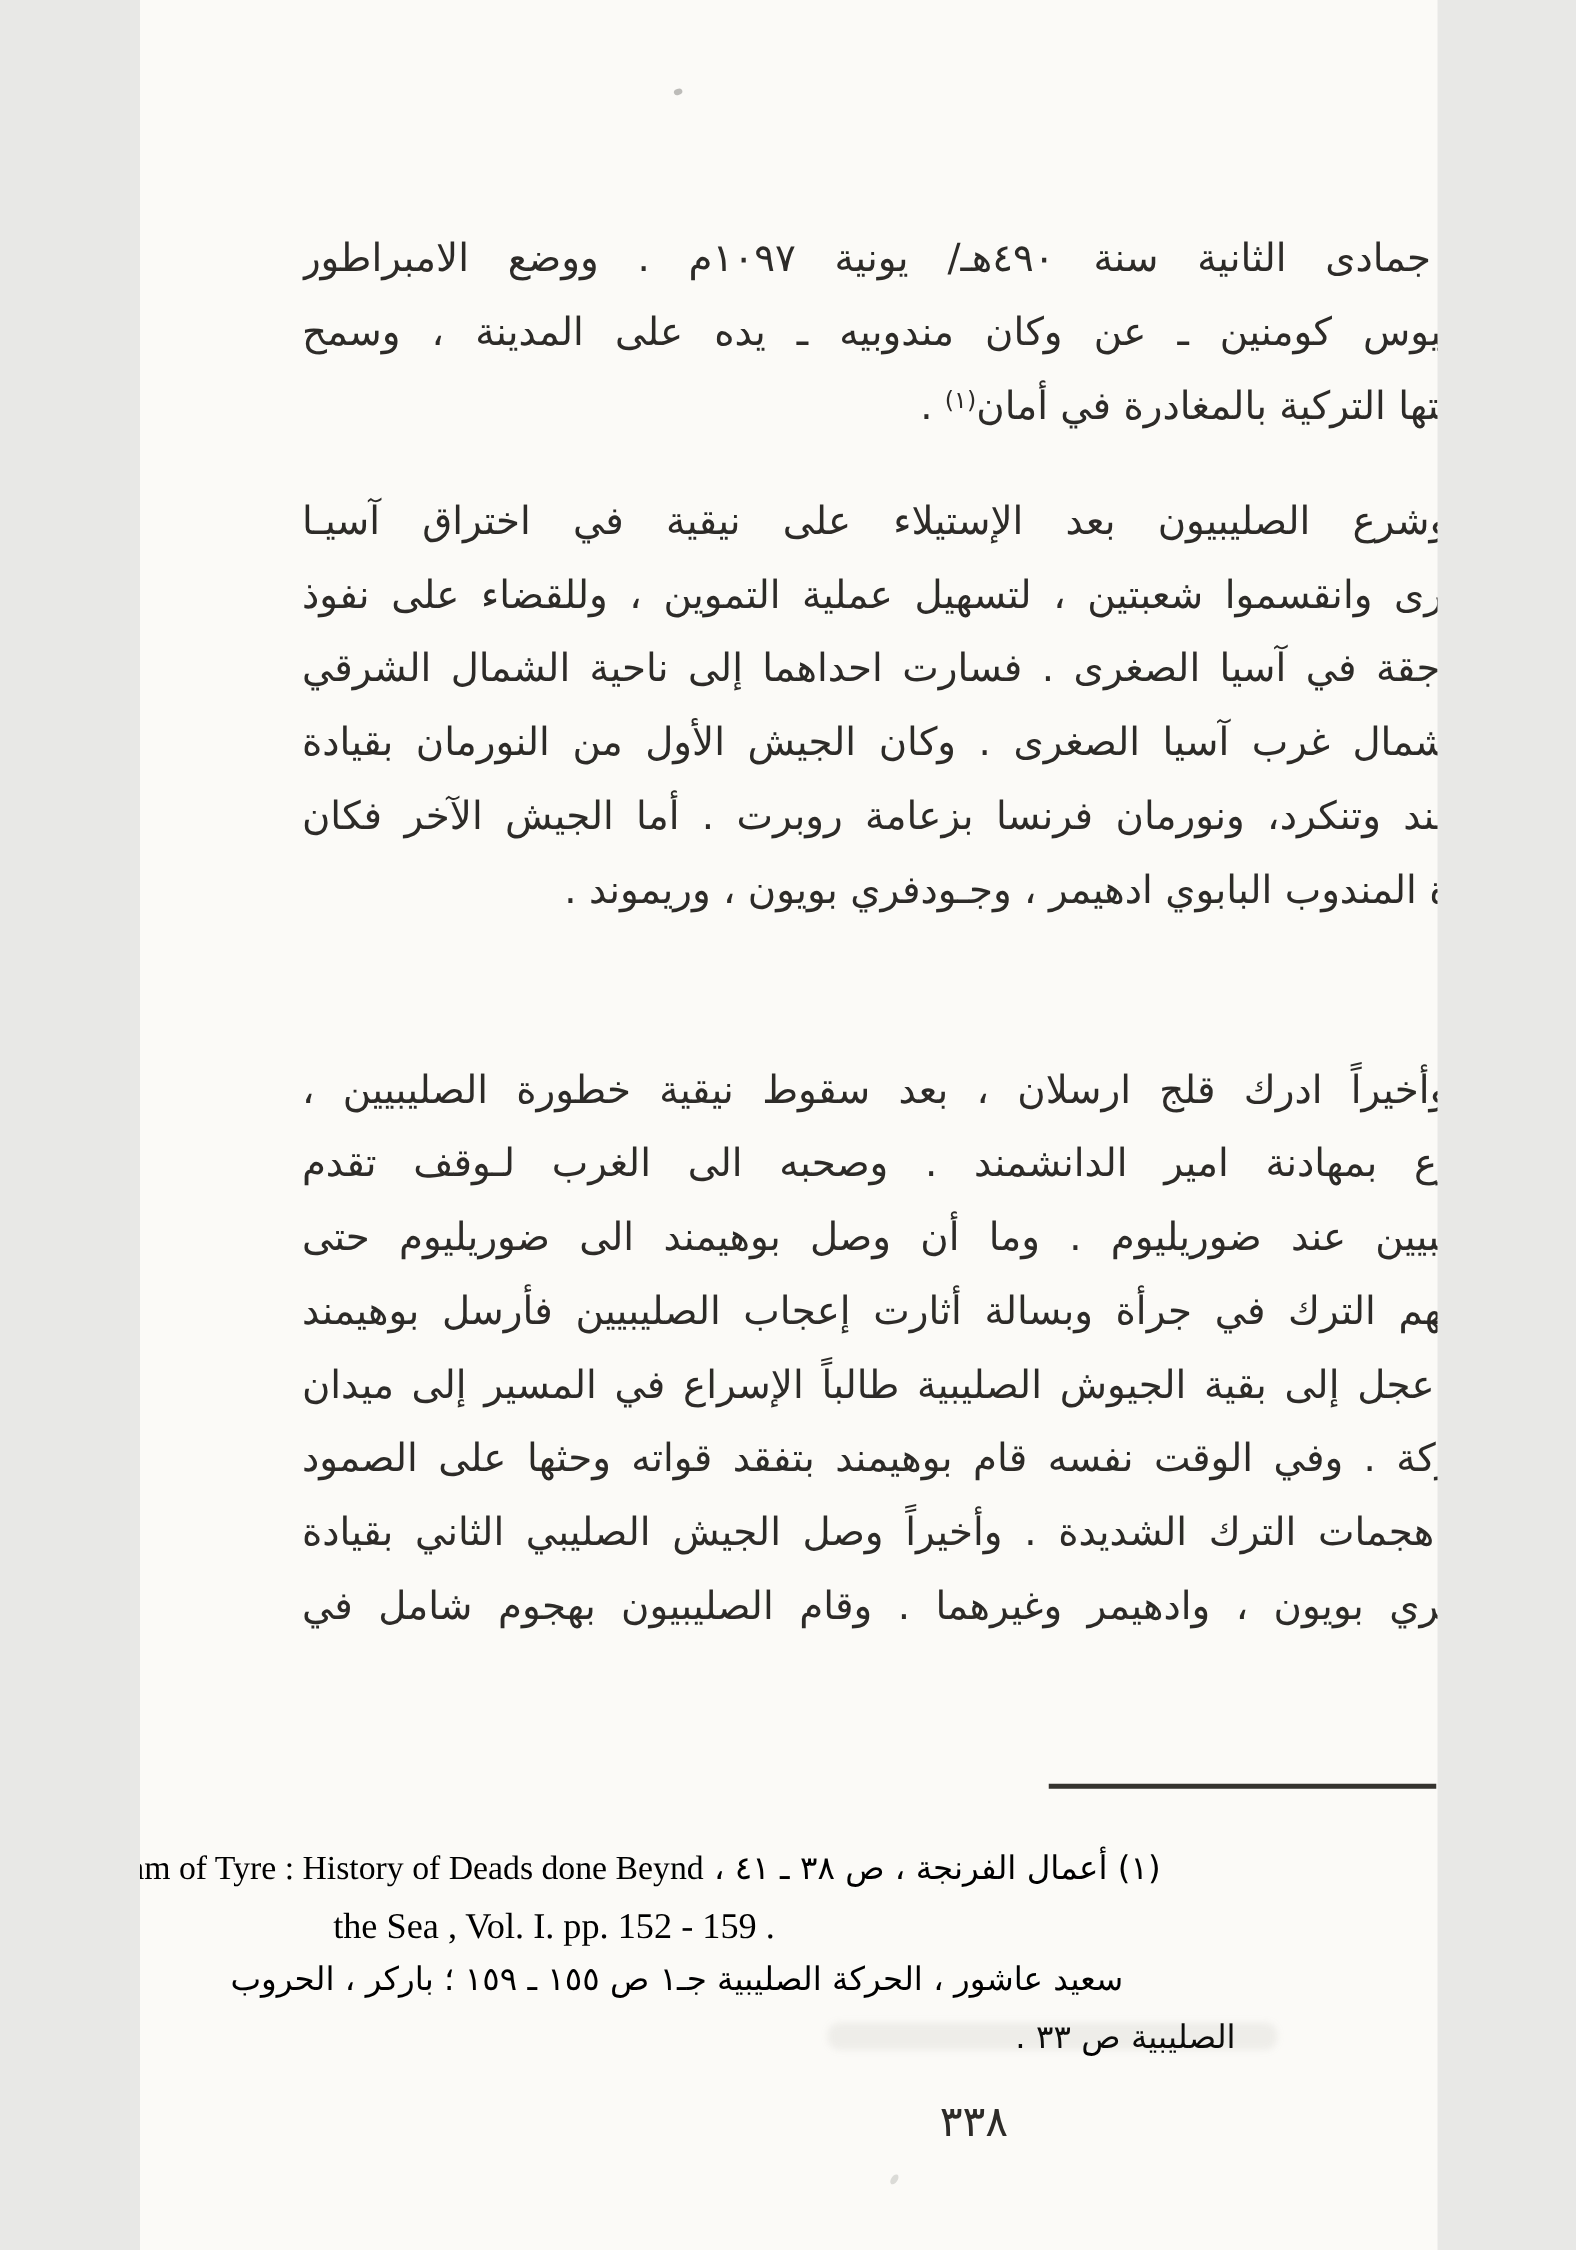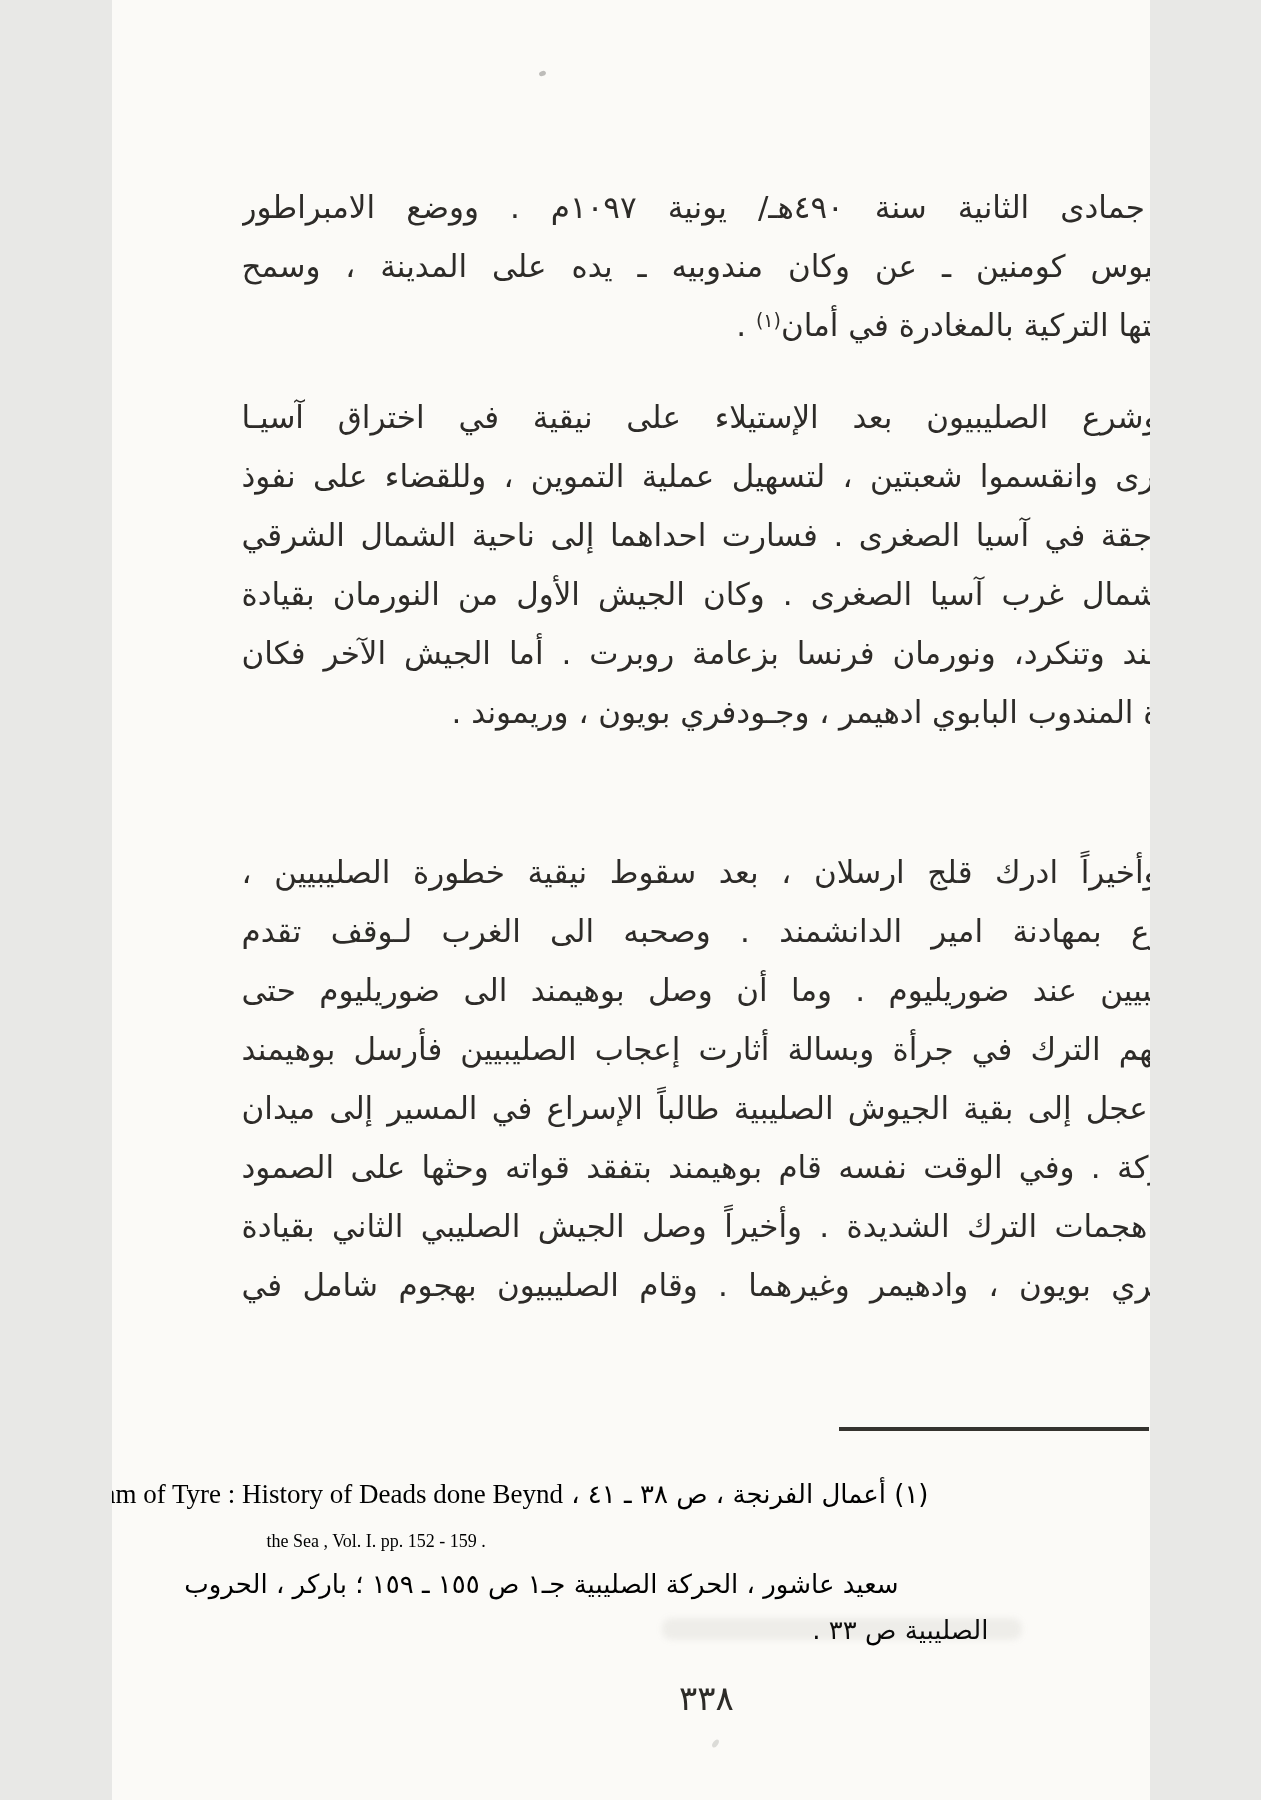--- a/index.html
+++ b/index.html
@@ -47,30 +47,29 @@
     background:#35332f;
   }
   .fn-line{
     position:absolute;
     height:48px;line-height:48px;
     font-size:26px;
     white-space:nowrap;
     color:#000000;
   }
   .fn-rtl{direction:rtl;text-align:right;}
-  .fn-ltr{direction:ltr;text-align:left;font-family:"Liberation Serif","DejaVu Sans",serif;font-size:18px;}
+  .fn-ltr{direction:ltr;text-align:left;font-family:"Liberation Serif","DejaVu Sans",serif;font-size:29px;}
   .fn-english{
     font-family:"Liberation Serif","DejaVu Sans",serif;
     font-size:27px;
   }
   .page-number{
     position:absolute;
     left:495px;top:1678px;
     width:200px;
-    text-align:center;
     font-size:34px;
     color:#2d2b28;
     direction:rtl;
   }
   
   .speck{
     position:absolute;
     background:rgba(90,88,84,0.38);
     border-radius:50%;
   }

